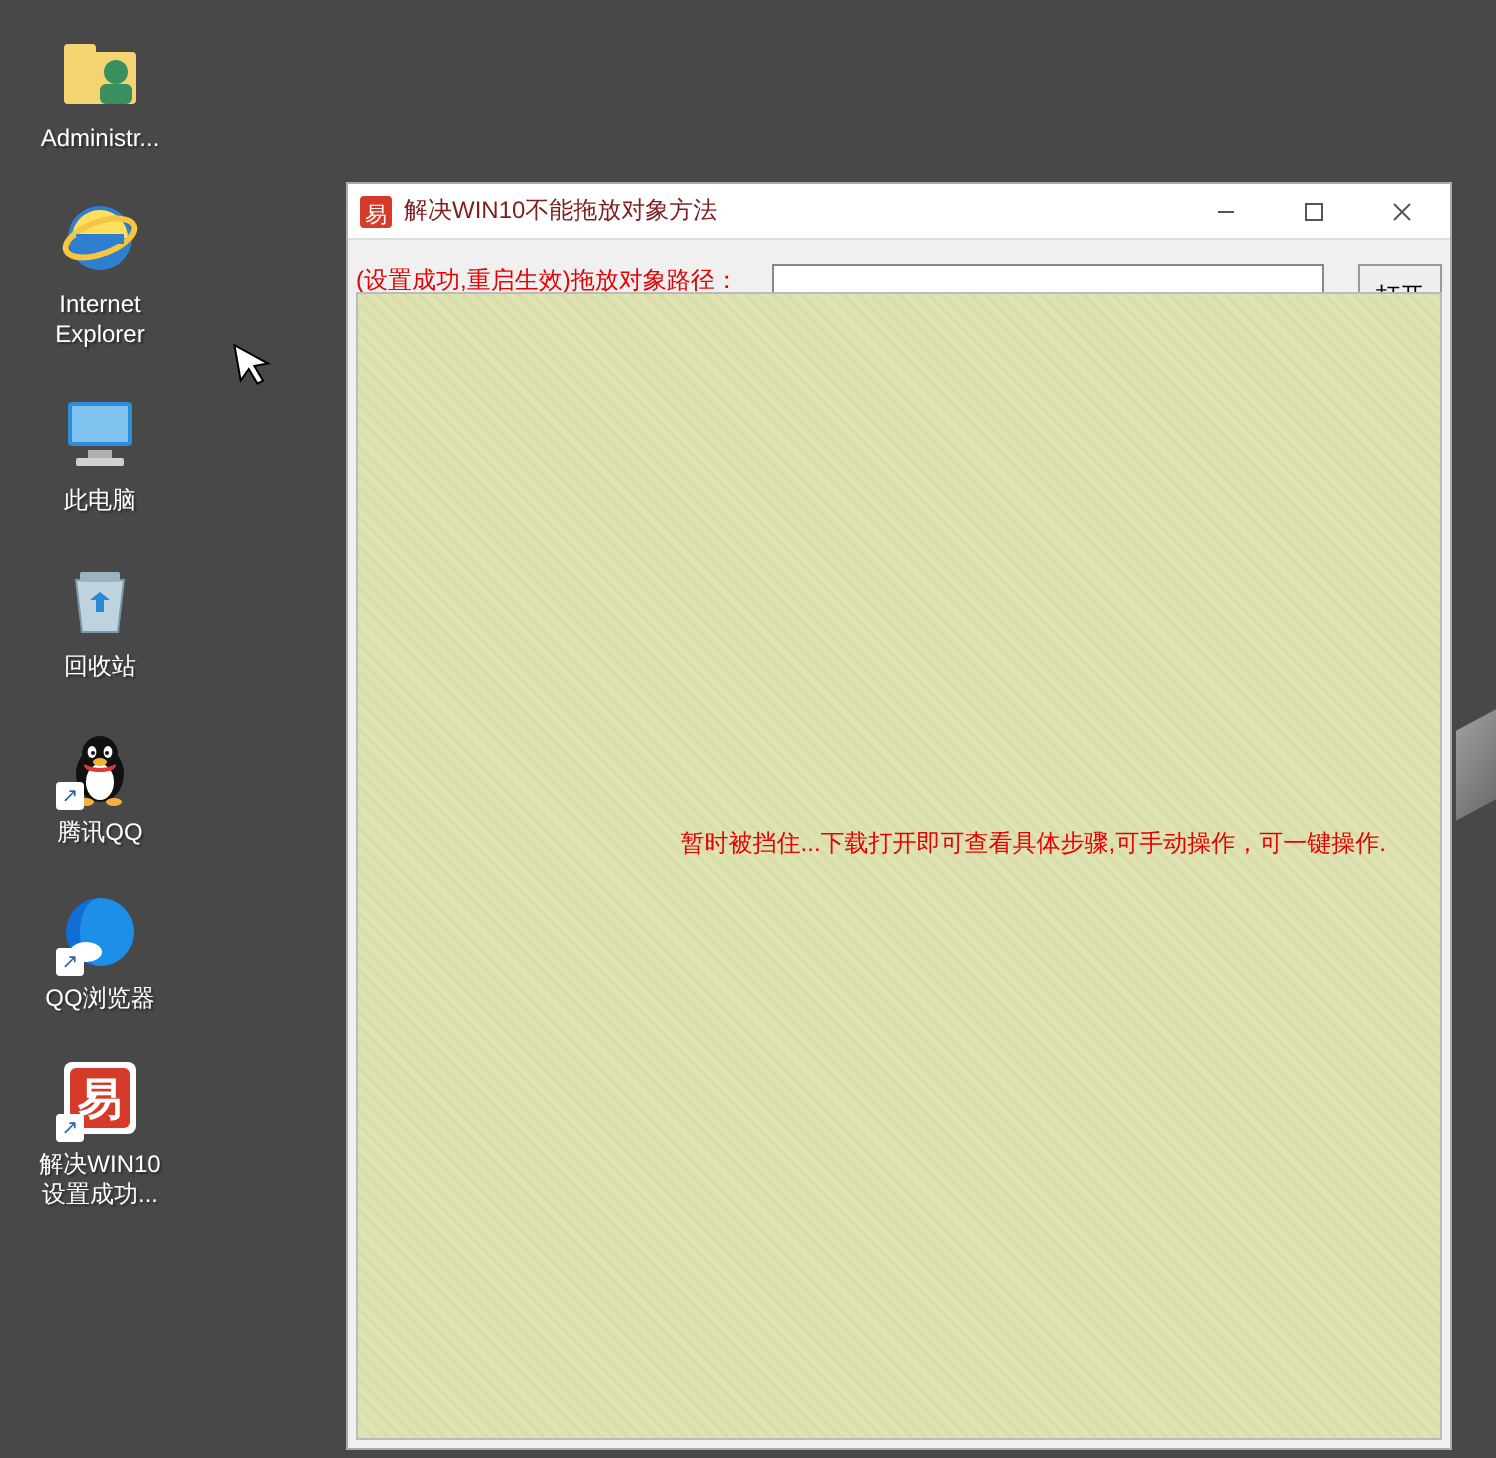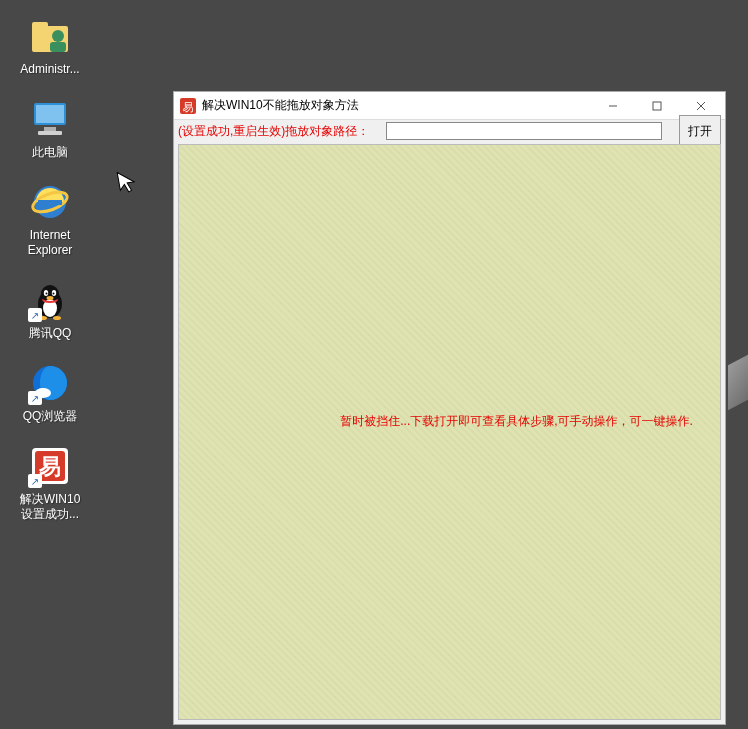--- a/index.html
+++ b/index.html
@@ -99,42 +99,42 @@
     .titlebar .app-icon {
       width: 16px;
       height: 16px;
       margin-right: 6px;
       display: flex;
       align-items: center;
       justify-content: center;
     }
     .titlebar .title-text {
       flex: 1;
-      color: #000000;
+      color: #7f1d1d;
       font-size: 12px;
     }
     .titlebar .win-btns {
       display: flex;
     }
     .titlebar .win-btn {
       width: 44px;
       height: 26px;
       display: flex;
       align-items: center;
       justify-content: center;
       color: #555;
       cursor: pointer;
       font-size: 11px;
     }
     .toolbar {
       height: 22px;
       background: #f0f0f0;
       display: flex;
-      align-items: center;
-      padding: 0 4px;
+      align-items: flex-start;
+      padding: 12px 4px;
       gap: 14px;
     }
     .toolbar .note-text {
       color: #e60000;
       font-size: 12px;
       white-space: nowrap;
     }
     .toolbar .path-input {
       flex: 1;
       height: 18px;
@@ -199,42 +199,52 @@
           <circle cx="30" cy="22" r="6" fill="#3a8f5e"></circle>
           <rect x="22" y="28" width="16" height="10" rx="3" fill="#3a8f5e"></rect>
         </svg>
       </div>
       <div class="label">Administr...</div>
     </div>
 
     <div class="desktop-icon">
       <div class="icon-img">
         <svg width="44" height="44" viewBox="0 0 44 44">
+          <circle cx="22" cy="22" r="16" fill="#2f7fd1"></circle>
+          <path d="M8 22 a14 14 0 0 1 28 0 h-28" fill="#ffe05e"></path>
+          <ellipse cx="22" cy="22" rx="18" ry="8" fill="none" stroke="#f5c642" stroke-width="3" transform="rotate(-20 22 22)"></ellipse>
+          <rect x="10" y="20" width="24" height="5" fill="#2f7fd1"></rect>
+        </svg>
+      </div>
+      <div class="label" style="white-space:pre-line">Internet
+Explorer</div>
+    </div>
+
+    <div class="desktop-icon">
+      <div class="icon-img">
+        <svg width="44" height="44" viewBox="0 0 44 44">
           <rect x="6" y="6" width="32" height="22" rx="2" fill="#2d8fd6"></rect>
           <rect x="8" y="8" width="28" height="18" fill="#7fc2ef"></rect>
           <rect x="16" y="30" width="12" height="4" fill="#b0b0b0"></rect>
           <rect x="10" y="34" width="24" height="4" rx="1" fill="#d0d0d0"></rect>
         </svg>
       </div>
       <div class="label">此电脑</div>
     </div>
 
     <div class="desktop-icon">
       <div class="icon-img">
         <svg width="44" height="44" viewBox="0 0 44 44">
-          <circle cx="22" cy="22" r="16" fill="#2f7fd1"></circle>
-          <path d="M8 22 a14 14 0 0 1 28 0 h-28" fill="#ffe05e"></path>
-          <ellipse cx="22" cy="22" rx="18" ry="8" fill="none" stroke="#f5c642" stroke-width="3" transform="rotate(-20 22 22)"></ellipse>
-          <rect x="10" y="20" width="24" height="5" fill="#2f7fd1"></rect>
-        </svg>
-      </div>
-      <div class="label" style="white-space:pre-line">Internet
-Explorer</div>
-    </div>
-
+          <path d="M10 12 L34 12 L31 38 L13 38 Z" fill="#bfd3df" stroke="#7a98aa" stroke-width="1"></path>
+          <rect x="12" y="8" width="20" height="5" rx="1" fill="#9bb4c3"></rect>
+          <path d="M17 22 l5 -4 l5 4 l-3 0 l0 6 l-4 0 l0 -6 z" fill="#2a88d6"></path>
+        </svg>
+      </div>
+      <div class="label">回收站</div>
+    </div>
 
     <div class="desktop-icon">
       <div class="icon-img">
         <svg width="44" height="44" viewBox="0 0 44 44">
           <ellipse cx="22" cy="26" rx="12" ry="14" fill="#111"></ellipse>
           <ellipse cx="22" cy="16" rx="9" ry="9" fill="#111"></ellipse>
           <ellipse cx="22" cy="30" rx="7" ry="9" fill="#fff"></ellipse>
           <ellipse cx="18" cy="15" rx="2.2" ry="3" fill="#fff"></ellipse>
           <ellipse cx="26" cy="15" rx="2.2" ry="3" fill="#fff"></ellipse>
           <circle cx="18.5" cy="15.5" r="1" fill="#111"></circle>

